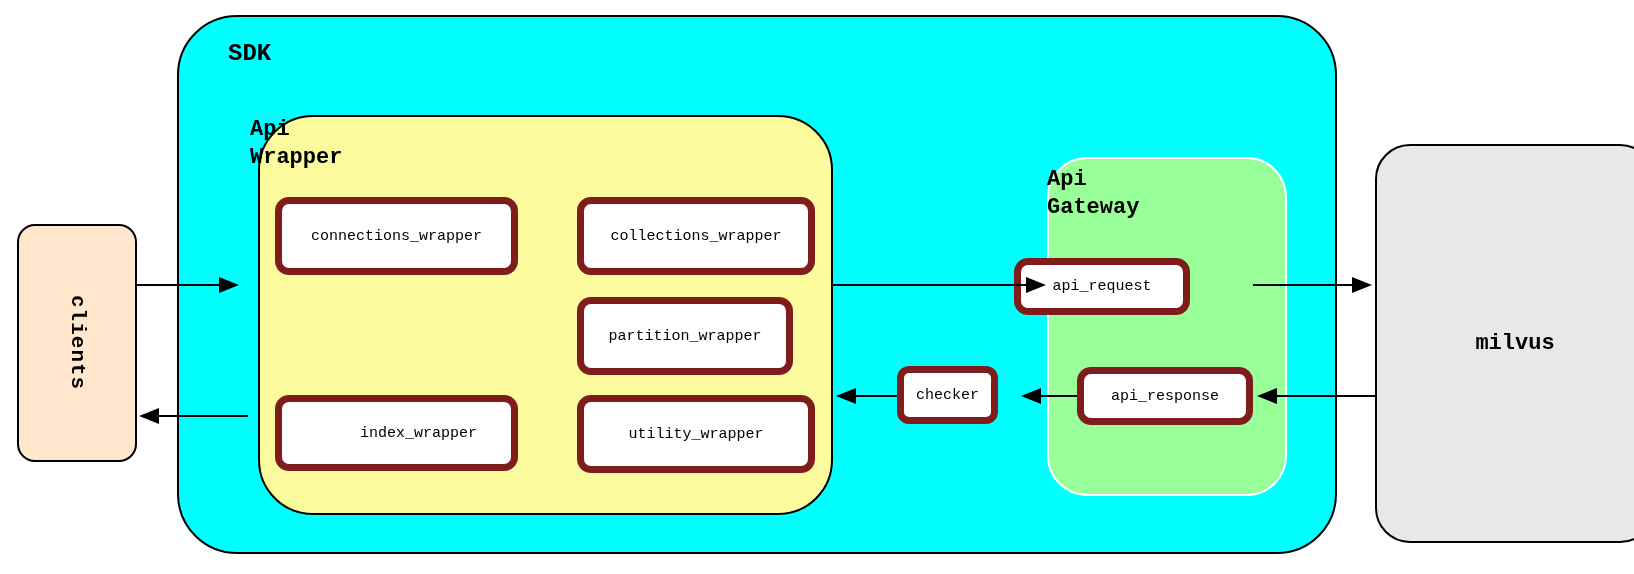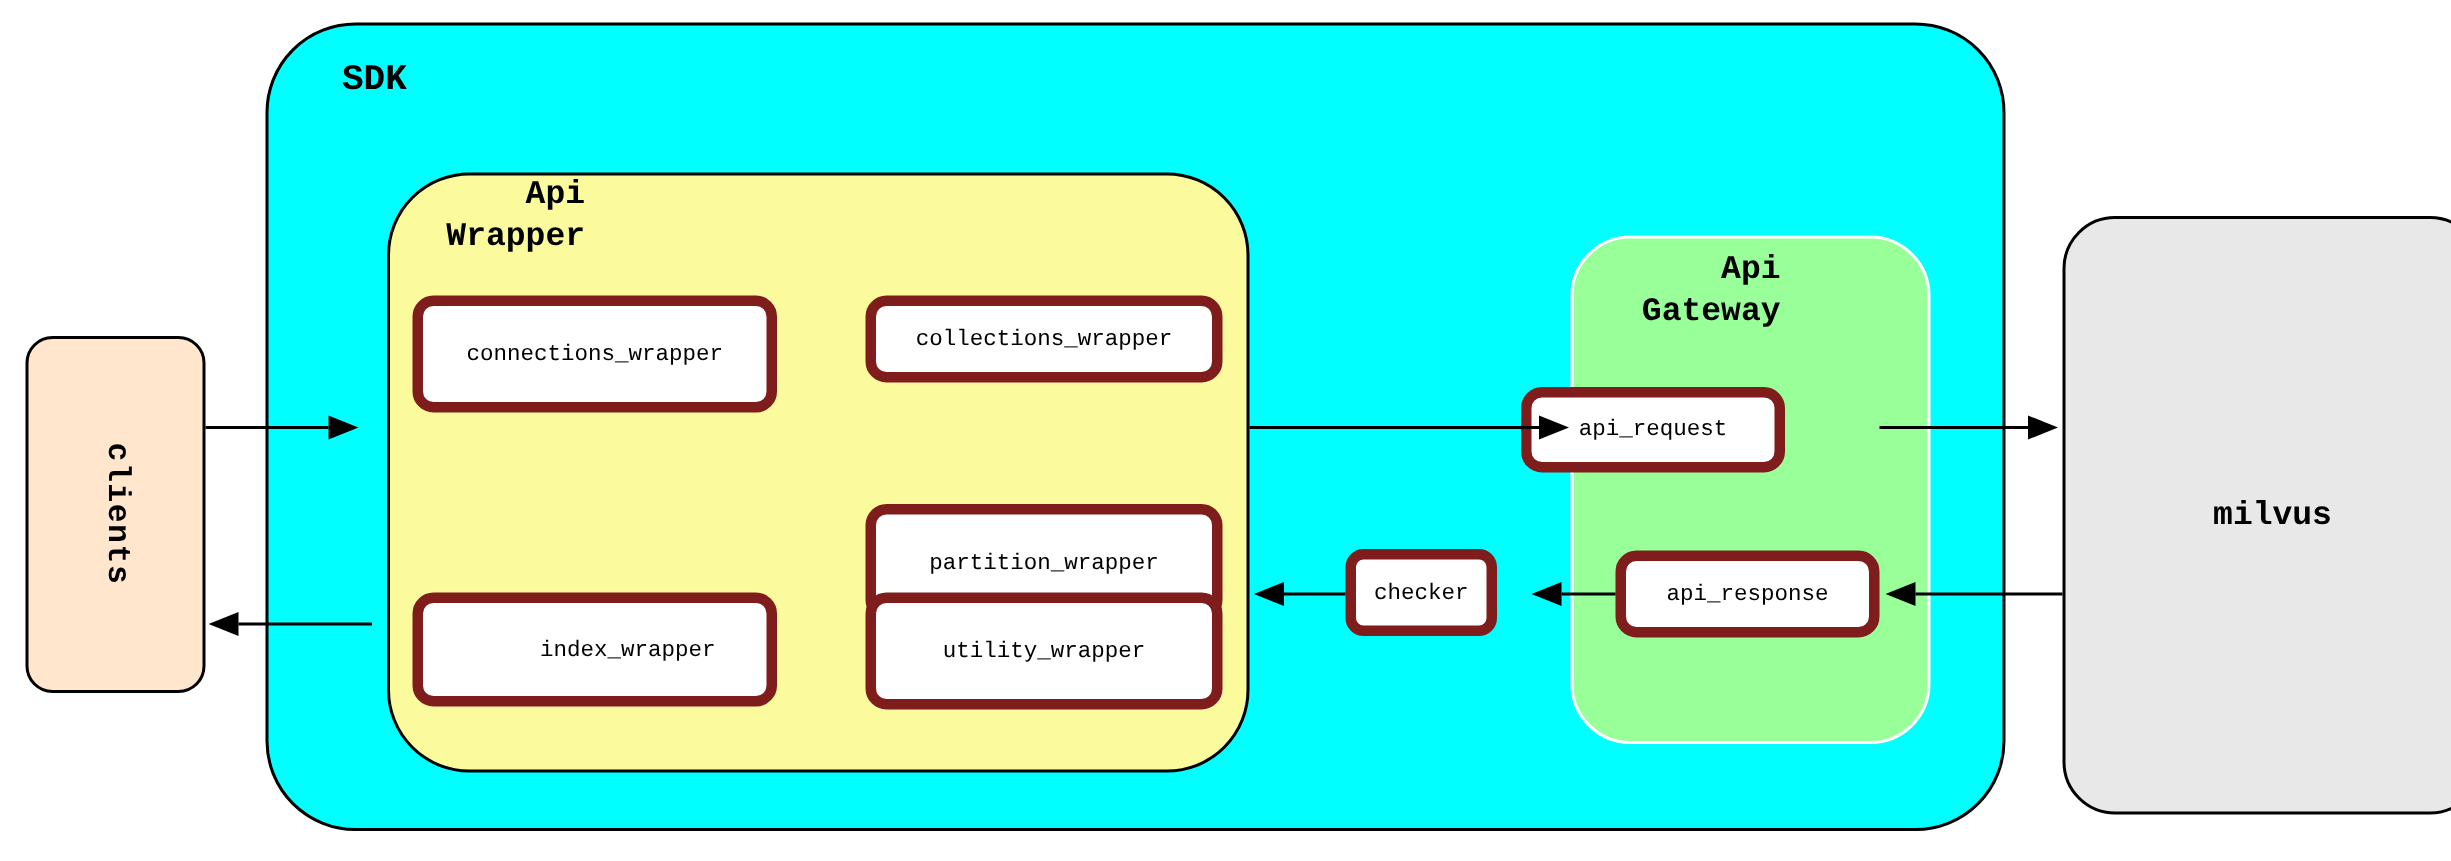--- a/index.html
+++ b/index.html
@@ -24,39 +24,39 @@
   .ahead-r {
     position:absolute; width:0; height:0;
     border-top:8px solid transparent; border-bottom:8px solid transparent;
     border-left:20px solid #000000;
   }
   .ahead-l {
     position:absolute; width:0; height:0;
     border-top:8px solid transparent; border-bottom:8px solid transparent;
     border-right:20px solid #000000;
   }
-  .two-line { text-align:right; font-weight:bold; font-size:22px; line-height:28px; }
+  .two-line { text-align:left; font-weight:bold; font-size:22px; line-height:28px; }
 </style>
 </head>
 <body>
 
 <div class="canvas">
 
   <div class="box" style="left: 177px; top: 15px; width: 1160px; height: 539px; border-radius: 60px; background-color: rgb(0, 255, 255);"></div>
   <div class="lbl" style="left:228px; top:40px; font-size:24px;">SDK</div>
 
   <div class="box" style="left: 258px; top: 115px; width: 575px; height: 400px; border-radius: 55px; background-color: rgb(251, 251, 157);"></div>
   <div class="two-line" style="position:absolute; left:250px; top:116px; width:140px;">
     <div>Api</div>
     <div>Wrapper</div>
   </div>
 
   <div class="wbox" style="left:275px; top:197px; width:243px; height:78px;">connections_wrapper</div>
-  <div class="wbox" style="left:577px; top:197px; width:238px; height:58px;">collections_wrapper</div>
-  <div class="wbox" style="left:577px; top:297px; width:238px; height:78px;margin-top:39px;">partition_wrapper</div>
+  <div class="wbox" style="left:577px; top:197px; width:238px; height:78px;">collections_wrapper</div>
+  <div class="wbox" style="left:577px; top:297px; width:216px; height:78px;">partition_wrapper</div>
   <div class="wbox" style="left:275px; top:395px; width:243px; height:76px;padding-left:44px;">index_wrapper</div>
   <div class="wbox" style="left:577px; top:395px; width:238px; height:78px;">utility_wrapper</div>
 
   <div class="box" style="left: 1047px; top: 157px; width: 240px; height: 339px; border-radius: 40px; border: 2px solid rgb(255, 255, 255); background-color: rgb(153, 255, 153);"></div>
   <div class="two-line" style="position:absolute; left:1047px; top:166px; width:140px;">
     <div>Api</div>
     <div>Gateway</div>
   </div>
 
   <div class="wbox" style="left:1014px; top:258px; width:176px; height:57px;">api_request</div>

